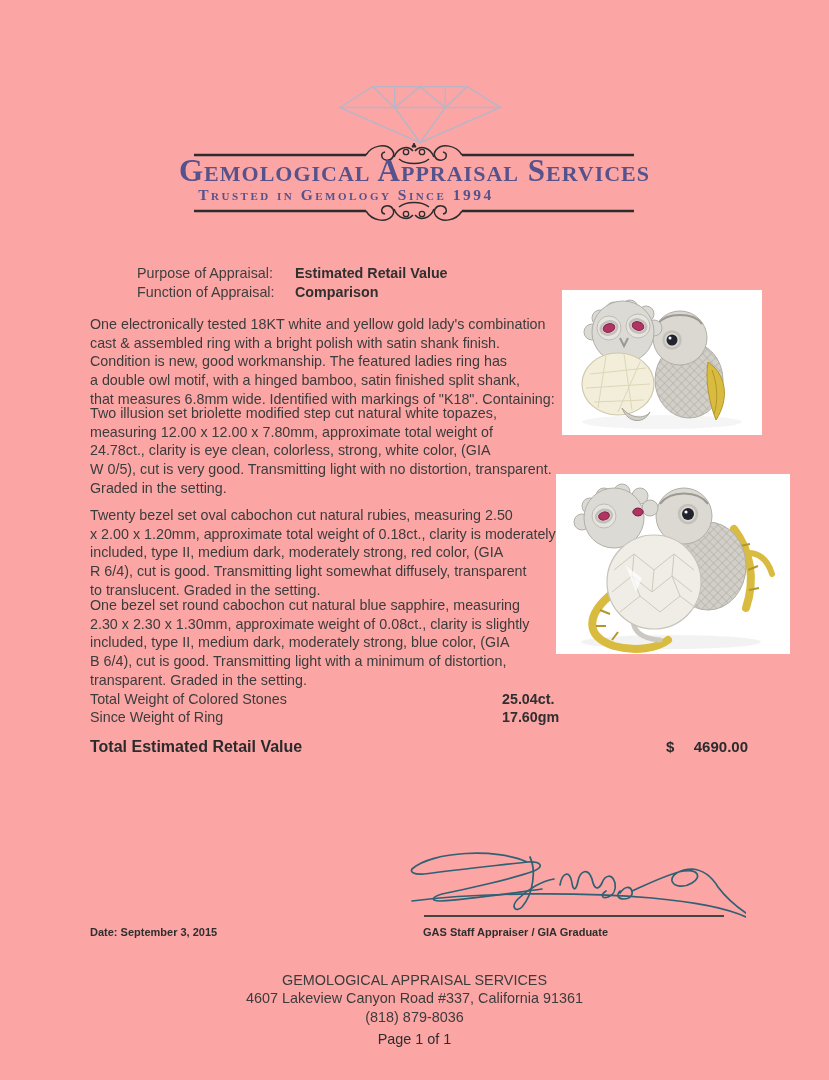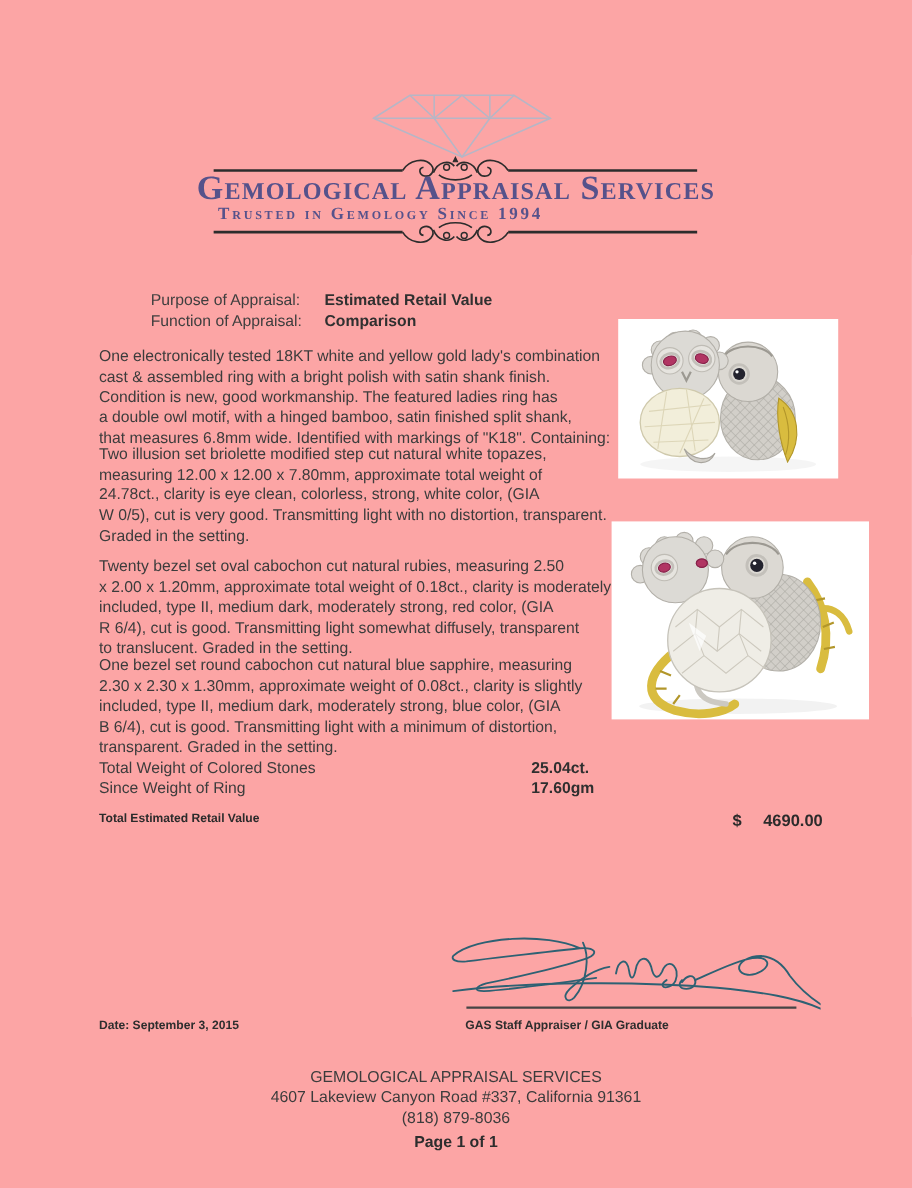--- a/index.html
+++ b/index.html
@@ -28,32 +28,32 @@
   .meta .val{font-weight:bold;color:#303030;}
   
   .para{
     position:absolute;left:90px;width:495px;margin:0;
     font-size:14.3px;line-height:18.7px;white-space:pre-line;color:#3c3c3c;
   }
   .p1{top:315px;} .p2{top:404px;} .p3{top:496px;margin-top:10px;} .p4{top:596px;}
   
   .tot-row{position:absolute;left:90px;font-size:14.3px;color:#3c3c3c;}
   .tot1{top:691px;} .tot2{top:709px;}
-  .tot-val{position:absolute;left:393px;font-weight:bold;color:#2f2f2f;width:90px;}
-  .retail-label{position:absolute;left:90px;top:738px;font-size:11px;font-weight:bold;color:#2b2b2b;}
+  .tot-val{position:absolute;left:412px;font-weight:bold;color:#2f2f2f;width:90px;}
+  .retail-label{position:absolute;left:90px;top:738px;font-size:16px;font-weight:bold;color:#2b2b2b;}
   .retail-value{position:absolute;left:666px;top:738px;width:82px;display:flex;justify-content:space-between;
     font-size:15px;font-weight:bold;color:#2b2b2b;}
   
   .sig{position:absolute;left:402px;top:843px;width:344px;height:88px;}
   .sign-row{position:absolute;top:926px;font-size:11px;font-weight:bold;color:#2e2e2e;}
   .date{left:90px;} .appraiser{left:423px;}
   
   .footer{position:absolute;left:0;top:971px;width:829px;text-align:center;
     font-size:14.4px;line-height:18.4px;color:#3c3c3c;}
-  .footer .pg{margin-top:4px;font-weight:bold;color:#2d2d2d;}
+  .footer .pg{margin-top:4px;font-weight:normal;color:#2d2d2d;}
   
   .photo{position:absolute;background:#ffffff;}
   .photo1{left:562px;top:290px;width:200px;height:145px;}
   .photo2{left:556px;top:474px;width:234px;height:180px;}
 </style>
 </head>
 <body>
 
 <div class="page">
 

